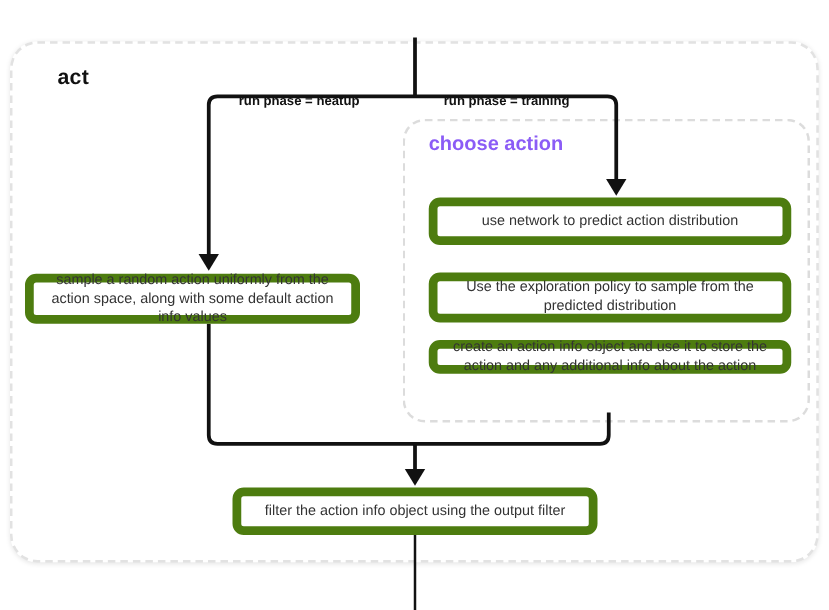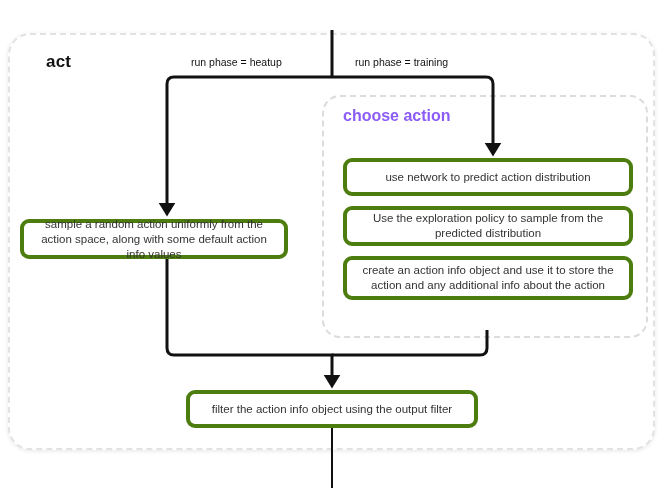--- a/index.html
+++ b/index.html
@@ -62,46 +62,47 @@
     font-size: 16px;
     font-weight: bold;
     color: #8b5cf6;
     line-height: 22px;
   }
 
   
   .node {
     position: absolute;
     background: #ffffff;
-    border: 4px solid #4d7c0f;
+    border: 7px solid #4d7c0f;
     border-radius: 9px;
     box-sizing: border-box;
     display: flex;
     align-items: center;
     justify-content: center;
     text-align: center;
     color: #333333;
     font-size: 11.5px;
     line-height: 15px;
     padding: 2px 8px;
   }
 
   .node-heatup   { left: 20px;  top: 219px; width: 268px; height: 40px; }
   .node-predict  { left: 343px; top: 158px; width: 290px; height: 38px; }
-  .node-explore  { left: 343px; top: 206px; width: 290px; height: 40px; }
-  .node-store    { left: 343px; top: 256px; width: 290px; height: 44px; }
+  .node-explore  { left: 343px; top: 218px; width: 290px; height: 40px; }
+  .node-store    { left: 343px; top: 272px; width: 290px; height: 27px; }
   .node-filter   { left: 186px; top: 390px; width: 292px; height: 38px; }
 
   
   .edge-label {
     position: absolute;
     font-size: 10.5px;
-    font-weight: normal;
+    font-weight: bold;
     color: #111111;
     white-space: nowrap;
+    margin-top: 19px;
   }
   .label-heatup   { left: 191px; top: 56px; }
   .label-training { left: 355px; top: 56px; text-align: center; }
 
   
   .connectors {
     position: absolute;
     left: 0;
     top: 0;
     width: 663px;

